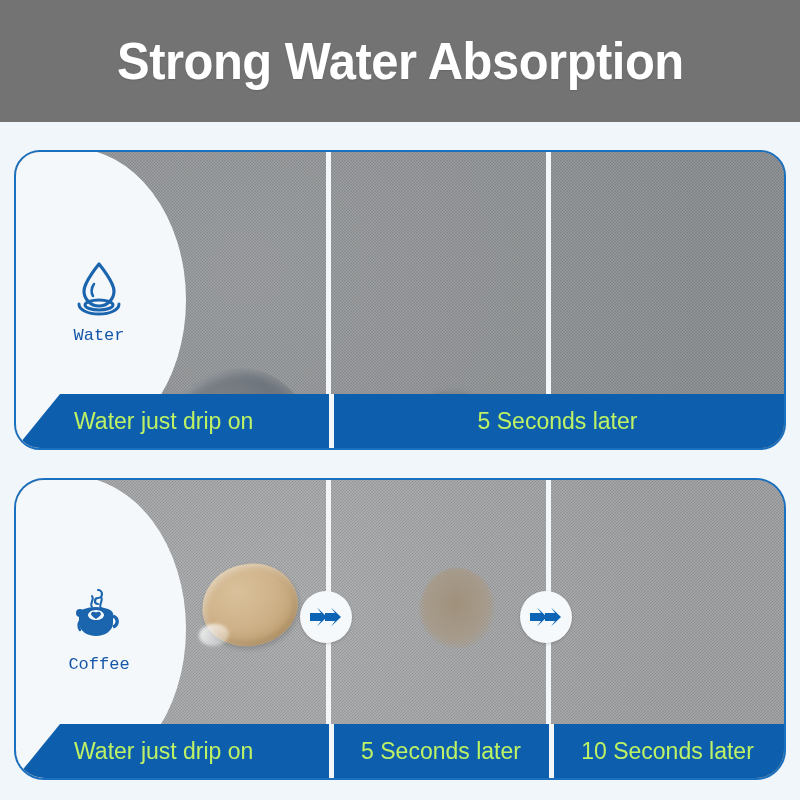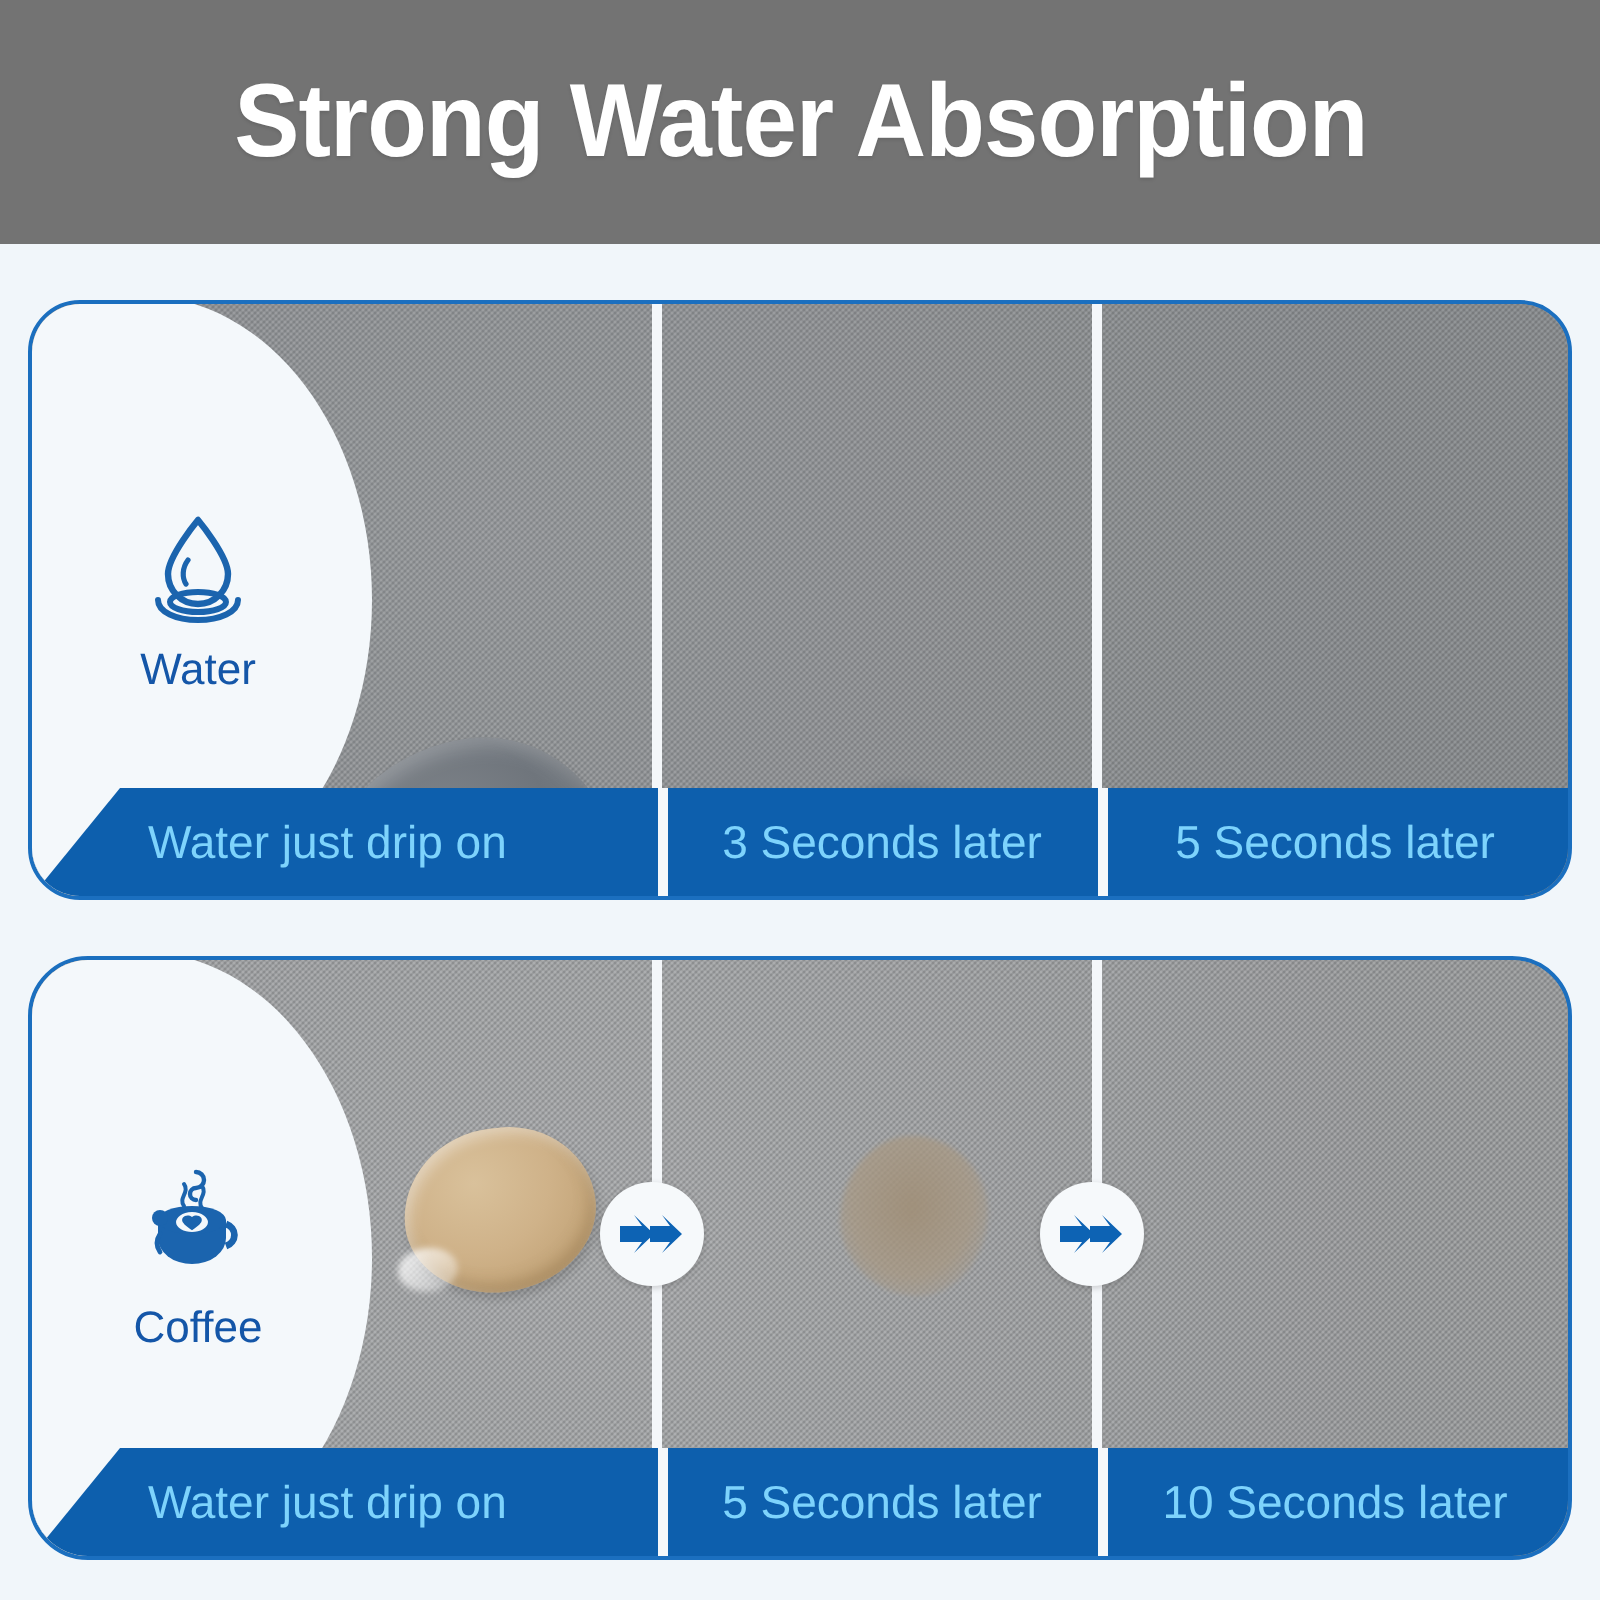--- a/index.html
+++ b/index.html
@@ -99,23 +99,23 @@
   }
   .side-tab .icon-wrap {
     width: 64px;
     height: 62px;
     display: flex;
     align-items: flex-end;
     justify-content: center;
   }
   .side-label {
     color: #1456a8;
-    font-size: 22px;
+    font-size: 17px;
     margin-top: 8px;
-    font-family: Liberation Sans, sans-serif;
+    font-family: Liberation Mono, monospace;
   }
 
   
   .stain { position: absolute; }
 
   .water-fresh {
     left: 142px; top: 218px;
     width: 150px; height: 128px;
     background: radial-gradient(ellipse at 42% 38%, #82878d 0%, #6f757c 48%, #797f85 72%, #8a8f93 100%);
     border-radius: 56% 44% 48% 52% / 60% 52% 48% 40%;
@@ -200,21 +200,21 @@
   
   .caption-bar {
     position: absolute;
     left: 0; right: 0; bottom: 0;
     height: 54px;
     display: flex;
   }
   .caption-cell {
     position: relative;
     background: #0d5fad;
-    color: #7dd3fc;
+    color: #bef264;
     font-size: 23px;
     display: flex;
     align-items: center;
     justify-content: center;
     box-sizing: border-box;
     font-family: "Liberation Sans", sans-serif;
   }
   .caption-cell.c1 { width: 315px; padding-left: 58px; justify-content: flex-start; }
   .caption-cell.c2 { width: 220px; }
   .caption-cell.c3 { flex: 1; }
@@ -275,23 +275,20 @@
         <path d="M1 7 h11 L8 1.5 L18 11 L8 20.5 L12 15 H1 Z" fill="#0d63b4"></path>
         <path d="M16 7 h10 L22 1.5 L32 11 L22 20.5 L26 15 H16 Z" fill="#0d63b4"></path>
       </svg>
     </span>
   </div>
 
   <div class="caption-bar">
     <div class="caption-cell c1">
       <div class="caption-wedge"></div>
       <span>Water just drip on</span>
-    </div>
-    <div class="caption-cell c2">
-      <span>3 Seconds later</span>
     </div>
     <div class="caption-cell c3">
       <span>5 Seconds later</span>
     </div>
   </div>
 
 </div>
 
 <div class="panel panel-coffee">
   <div class="fabric"></div>

